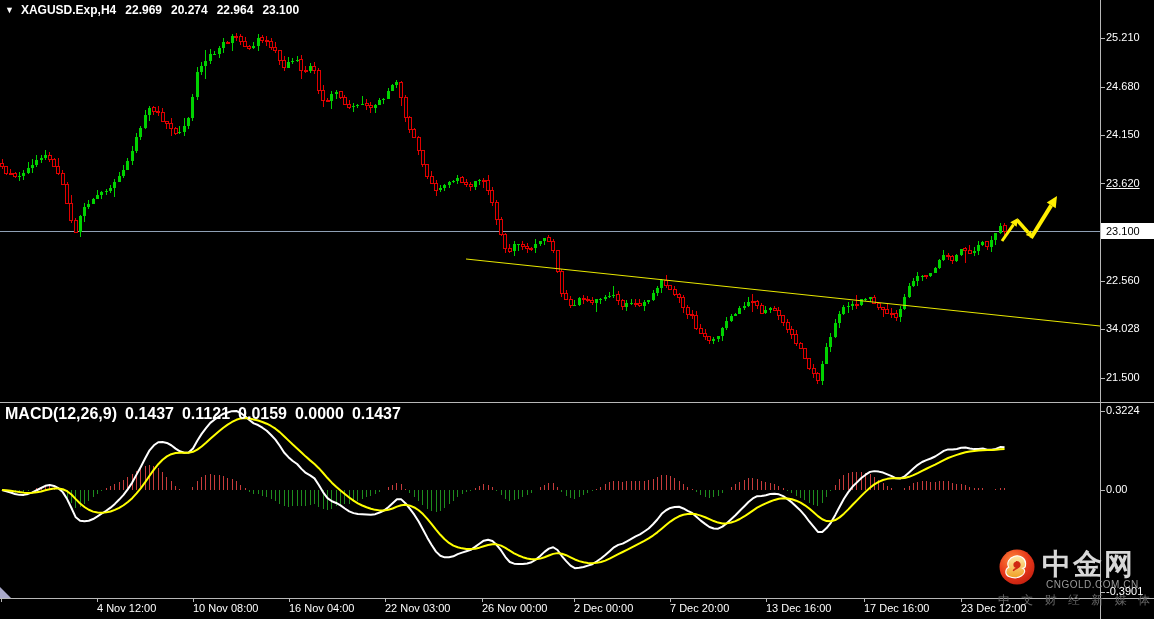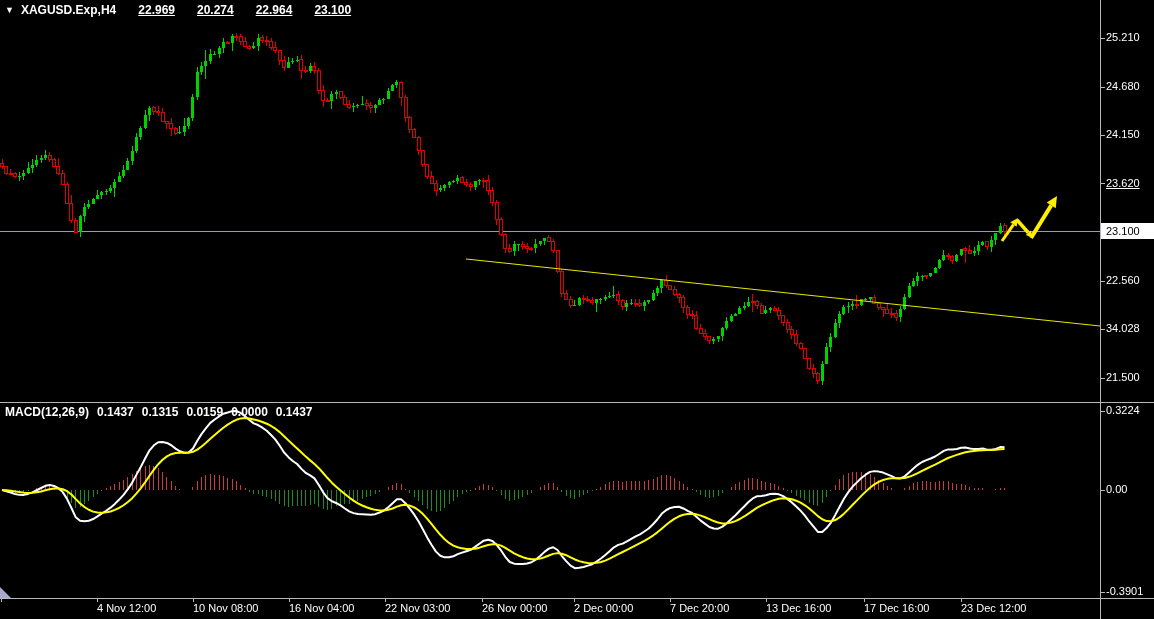--- a/index.html
+++ b/index.html
@@ -2,22 +2,22 @@
 <html><head>
 <meta charset="utf-8">
 <style>
   html,body{margin:0;padding:0;background:#222;}
   .terminal{position:relative;width:1154px;height:619px;background:#000;overflow:hidden;
     font-family:"Liberation Sans","DejaVu Sans",sans-serif;-webkit-font-smoothing:none;}
   #plot{position:absolute;left:0;top:0;z-index:1;}
   .hdr{position:absolute;left:5px;top:3px;z-index:3;color:#fff;font-size:12px;font-weight:700;
     display:flex;align-items:center;white-space:nowrap;}
   .hdr .ddi{font-size:9px;margin-right:7px;cursor:pointer;}
-  .hdr .num{margin-left:22px;text-decoration:underline;}
-  .macd-hdr{position:absolute;left:5px;top:405px;z-index:3;color:#fff;font-size:12px;font-weight:700;
+  .hdr .num{margin-left:9px;}
+  .macd-hdr{position:absolute;left:5px;top:405px;z-index:3;color:#fff;font-size:16px;font-weight:700;
     display:flex;white-space:nowrap;}
   .macd-hdr .num{margin-left:8px;}
   .axis-overlay{position:absolute;left:0;top:0;width:1154px;height:619px;z-index:3;pointer-events:none;}
   .ylab{position:absolute;left:1106px;color:#fff;font-size:11px;white-space:nowrap;}
   .cur-box{position:absolute;left:1101px;width:53px;height:16px;background:#fff;color:#000;
     font-size:11px;line-height:16px;padding-left:5px;box-sizing:border-box;}
   .tlab{position:absolute;top:602px;color:#fff;font-size:11px;white-space:nowrap;}
   .grip{position:absolute;left:0;top:587px;width:11px;height:11px;z-index:2;
     background:#a9a9c9;clip-path:polygon(0 0,100% 100%,0 100%);}
   .wm{position:absolute;left:980px;top:545px;width:174px;height:72px;z-index:2;}
@@ -794,21 +794,21 @@
     <span>XAGUSD.Exp,H4</span>
     <span class="num">22.969</span>
     <span class="num">20.274</span>
     <span class="num">22.964</span>
     <span class="num">23.100</span>
   </div>
 
   <div class="macd-hdr">
     <span>MACD(12,26,9)</span>
     <span class="num">0.1437</span>
-    <span class="num">0.1315</span>
+    <span class="num">0.1121</span>
     <span class="num">0.0159</span>
     <span class="num">0.0000</span>
     <span class="num">0.1437</span>
   </div>
 
   <div class="axis-overlay" id="price-axis">
       <div class="ylab" style="top: 31px;">25.210</div>
       <div class="ylab" style="top: 79.5px;">24.680</div>
       <div class="ylab" style="top: 128px;">24.150</div>
       <div class="ylab" style="top: 176.5px; text-decoration: underline;">23.620</div>
@@ -829,13 +829,24 @@
       <div class="tlab" style="left: 482px;">26 Nov 00:00</div>
       <div class="tlab" style="left: 574px;">2 Dec 00:00</div>
       <div class="tlab" style="left: 670px;">7 Dec 20:00</div>
       <div class="tlab" style="left: 766px;">13 Dec 16:00</div>
       <div class="tlab" style="left: 864px;">17 Dec 16:00</div>
       <div class="tlab" style="left: 961px;">23 Dec 12:00</div>
     </div>
 
   <div class="grip"></div>
 
+  <div class="wm">
+    <svg class="wm-logo" width="38" height="38" viewBox="-19 -19 38 38">
+      <circle r="17.5" fill="url(#lgRed)"></circle>
+      <path d="M 8.5,-2 C 9.5,-8.5 3,-12.5 -2.5,-10.8 C -8,-9.2 -10.8,-3.8 -8.2,0.3 C -12.2,2 -12.2,7.8 -8.2,9.4 C -4,11.2 1.4,11 4.6,8.8 C 8.4,6.2 8.6,2.6 5.8,1.2 C 8.6,0.8 8.5,-2 8.5,-2 Z" fill="url(#lgGold)" stroke="#ffffff" stroke-width="1.1"></path>
+      <circle cx="-0.5" cy="-2.2" r="3.1" fill="#d02712"></circle>
+      <path d="M -0.5,-5.3 C 2.4,-5.3 3.6,-2.4 2.2,-0.4 C 0.8,1.6 -2.4,1.4 -3.4,3.4" fill="none" stroke="#d02712" stroke-width="1.6" stroke-linecap="round"></path>
+    </svg>
+    <div class="wm-brand">中金网</div>
+    <div class="wm-site">CNGOLD.COM.CN</div>
+    <div class="wm-tagline">中 文 财 经 新 媒 体</div>
+  </div>
 </div>
 
 </body></html>

